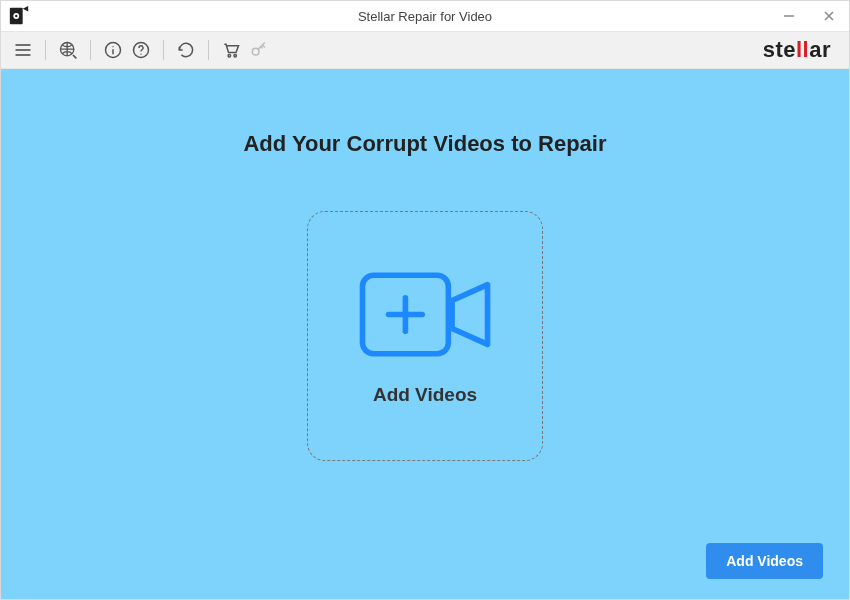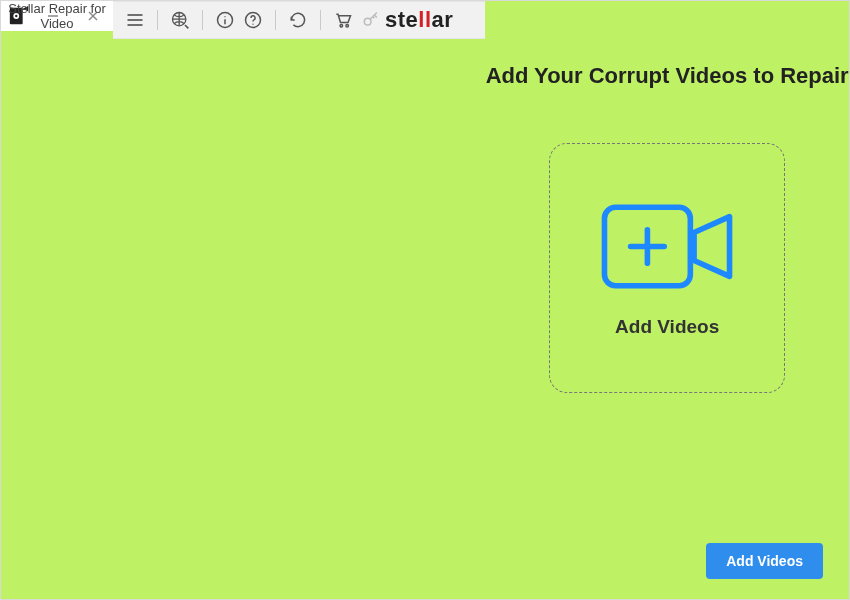--- a/index.html
+++ b/index.html
@@ -1,26 +1,26 @@
 <!DOCTYPE html>
 <html><head>
 <meta charset="utf-8">
 <style>
   * { box-sizing: border-box; margin: 0; padding: 0; }
   html, body { width: 850px; height: 600px; font-family: "Segoe UI", Arial, sans-serif; background: #fff; }
-  .window { width: 850px; height: 600px; border: 1px solid #d9d9d9; display: flex; flex-direction: row; background: #bef264; }
+  .window { width: 850px; height: 600px; border: 1px solid #d9d9d9; display: flex; flex-direction: column; background: #7dd3fc; }
   .titlebar { height: 30px; background: #fff; display: flex; align-items: center; position: relative; }
   .titlebar .app-icon { width: 28px; height: 28px; margin-left: 4px; display:flex; align-items:center; justify-content:center; }
   .titlebar .title { position: absolute; left: 0; right: 0; text-align: center; font-size: 13px; color: #444; pointer-events:none; }
   .titlebar .controls { margin-left: auto; display: flex; }
   .titlebar .controls .ctrl { width: 40px; height: 30px; display:flex; align-items:center; justify-content:center; color:#888; font-size:16px; }
   .toolbar { height: 38px; background: #f1f1f1; border-top:1px solid #e5e5e5; border-bottom:1px solid #e5e5e5; display:flex; align-items:center; padding: 0 8px; }
   .toolbar .tb-btn { display:flex; align-items:center; justify-content:center; width:28px; height:28px; color:#555; }
   .toolbar .sep { width:1px; height:20px; background:#c9c9c9; margin: 0 8px; }
-  .brand { margin-left:auto; margin-right:24px; font-size:22px; font-weight:700; letter-spacing:0.5px; color:#222; }
+  .brand { margin-left:auto; margin-right:10px; font-size:22px; font-weight:700; letter-spacing:0.5px; color:#222; }
   .brand .accent { color:#d42027; }
   .content { flex:1; position:relative; padding-top: 62px; }
   .headline { text-align:center; font-size:22px; font-weight:700; color:#222; }
   .dropzone { width:236px; height:250px; border:1.5px dashed #777; border-radius:18px; margin: 54px auto 0; display:flex; flex-direction:column; align-items:center; justify-content:center; gap:18px; cursor:pointer; }
   .dropzone .dz-label { font-size:19px; font-weight:600; color:#333; }
   .footer { position:absolute; right:26px; bottom:20px; }
   .primary-btn { background:#2f8eed; color:#fff; border:none; border-radius:4px; padding:10px 20px; font-size:14px; font-weight:600; cursor:pointer; }
 </style>
 </head>
 <body>

